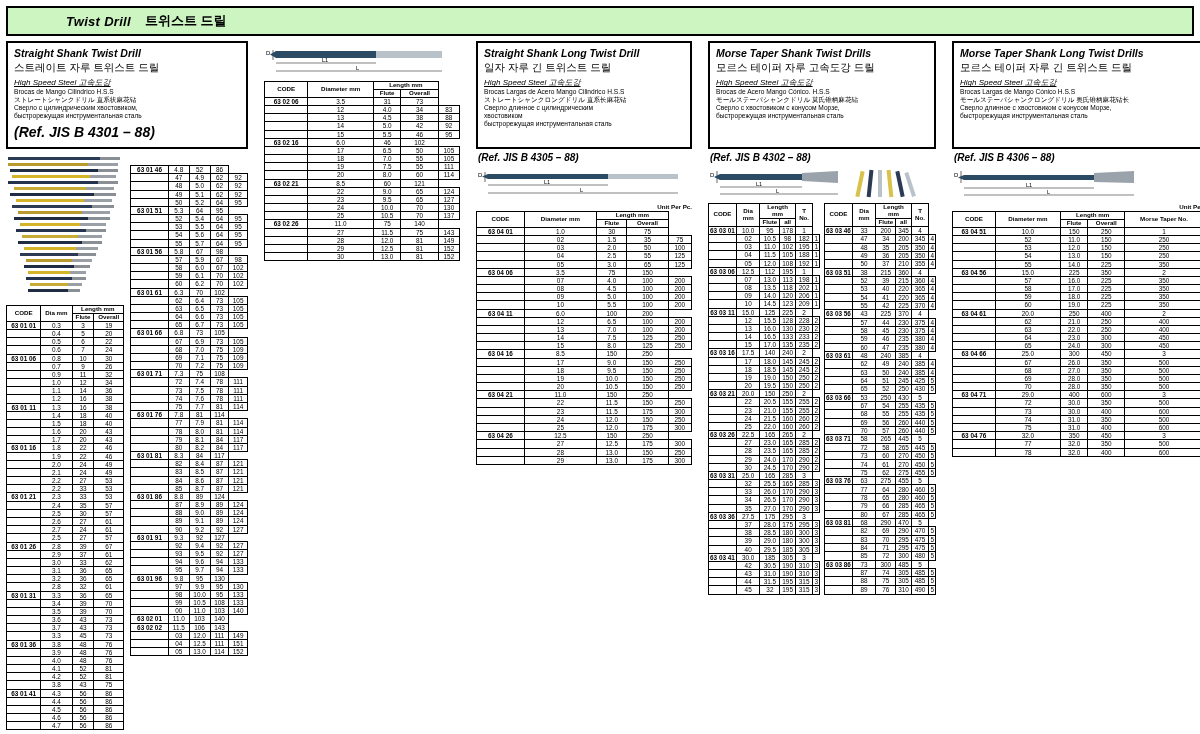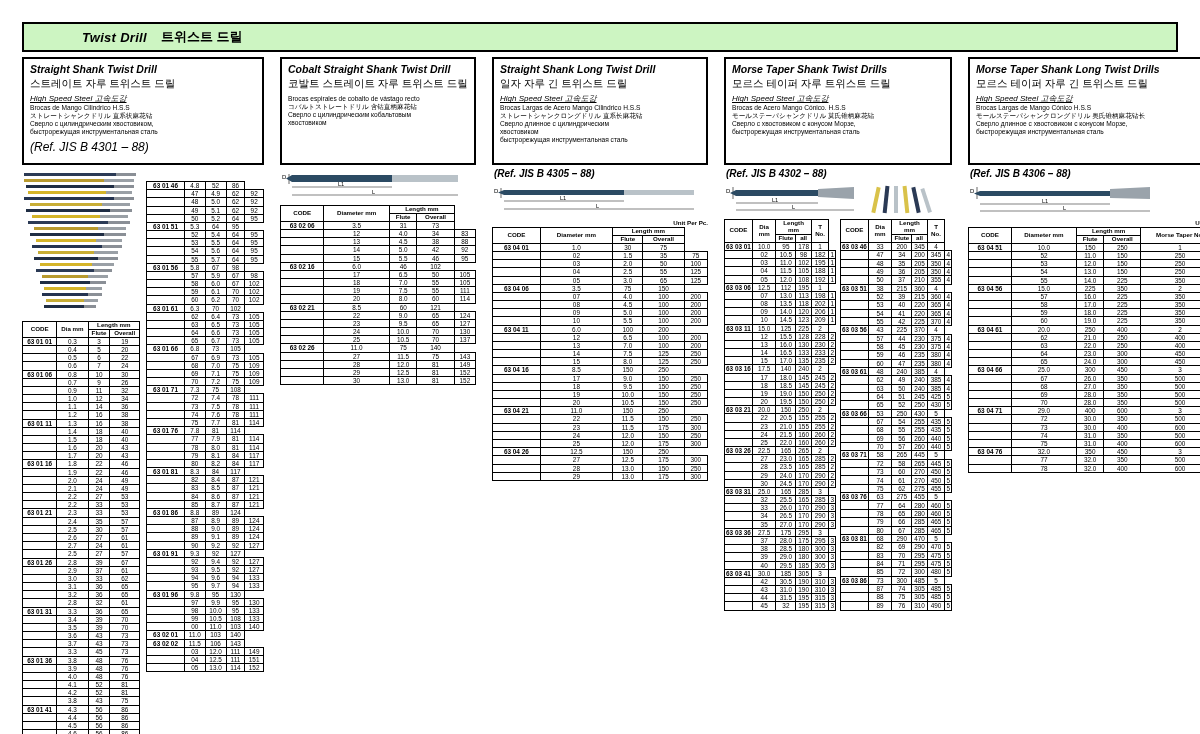--- a/index.html
+++ b/index.html
@@ -2,21 +2,21 @@
 <html><head>
 <meta charset="utf-8">
 <style>
   html,body{margin:0;padding:0;}
   body{
     width:1200px;height:734px;background:#ffffff;
     font-family:"Liberation Sans", sans-serif;
     font-size:7px;color:#000;
     -webkit-font-smoothing:none;
   }
-  .page{position:relative;width:1200px;height:618px;box-sizing:border-box;padding:22px;}
+  .page{position:relative;width:1200px;height:618px;box-sizing:border-box;padding:6px;}
   
   .header{
     border:2px solid #000;background:#cdf5c2;
     height:30px;display:flex;align-items:center;padding-left:58px;
     box-sizing:border-box;
   }
   .header .t1{font-style:italic;font-weight:bold;font-size:13px;letter-spacing:.3px;}
   .header .t2{font-weight:bold;font-size:13px;margin-left:14px;}
   
   .cols{display:flex;margin-top:5px;gap:16px;}
@@ -28,21 +28,21 @@
   .c5{width:266px;}
   .titlebox{
     border:2px solid #000;box-sizing:border-box;padding:4px 6px 5px 6px;
     min-height:108px;
   }
   .tb-en{font-style:italic;font-weight:bold;font-size:10.5px;line-height:1.15;}
   .tb-kr{font-weight:normal;font-size:10.5px;line-height:1.25;margin-top:2px;}
   .tb-sub{font-style:italic;font-size:8px;margin-top:3px;text-decoration:underline;}
   .tb-line{font-size:6.6px;line-height:1.22;}
   .tb-line.kr{font-size:6.6px;}
-  .ref{font-style:italic;font-weight:normal;font-size:12px;margin-top:4px;}
+  .ref{font-style:italic;font-weight:bold;font-size:14px;margin-top:4px;}
   .refline{font-style:italic;font-weight:bold;font-size:10px;margin:3px 0 2px 2px;}
   
   .fig{height:34px;position:relative;margin:4px 0 2px 0;}
   .figsvg{display:block;}
   
   table{border-collapse:collapse;font-size:6.4px;}
   td,th{border:.6px solid #000;padding:0 1px;text-align:center;line-height:1.12;}
   th{font-weight:bold;font-size:6.2px;}
   .code{font-weight:bold;font-size:6.4px;white-space:nowrap;}
   .unit{font-size:6.2px;text-align:right;font-weight:bold;margin-bottom:1px;}
@@ -856,28 +856,20 @@
                   <td>114</td>
                   <td>152</td>
                 </tr>
               </tbody>
           </table>
         </div>
       </div>
     </div>
 
     <div class="col c2">
-      <div class="titlebox">
-        <div class="tb-en">Cobalt Straight Shank Twist Drill</div>
-        <div class="tb-kr">코발트 스트레이트 자루 트위스트 드릴</div>
-        <div class="tb-line" style="margin-top:5px;">Brocas espirales de cobalto de vástago recto</div>
-        <div class="tb-line kr">コバルトストレートドリル  含钴直柄麻花钻</div>
-        <div class="tb-line">Сверло с цилиндрическим кобальтовым</div>
-        <div class="tb-line">хвостовиком</div>
-      </div>
 
       <div class="fig">
         <svg class="figsvg" width="196" height="34" viewBox="0 0 196 34">
           <text x="2" y="10" font-size="6" font-family="Liberation Sans">D</text>
           <line x1="9" y1="5" x2="9" y2="15" stroke="#000" stroke-width=".6"></line>
           <rect x="12" y="6" width="100" height="7" fill="#2b4a63"></rect>
           <rect x="112" y="6" width="66" height="7" fill="#b9c2c8"></rect>
           <polygon points="12,6 6,9.5 12,13" fill="#2b4a63"></polygon>
           <line x1="12" y1="18" x2="112" y2="18" stroke="#000" stroke-width=".5"></line>
           <text x="58" y="17" font-size="5.5" font-family="Liberation Sans">L1</text>
@@ -1278,21 +1270,21 @@
               <td>175</td>
               <td>300</td>
             </tr>
           </tbody>
       </table>
     </div>
 
     <div class="col c4">
       <div class="titlebox">
         <div class="tb-en">Morse Taper Shank Twist Drills</div>
-        <div class="tb-kr">모르스 테이퍼 자루 트위스트 드릴</div>
+        <div class="tb-kr">모르스 테이퍼 자루 고속도강 드릴</div>
         <div class="tb-sub">High Speed Steel 고속도강</div>
         <div class="tb-line">Brocas de Acero Mango Cónico. H.S.S</div>
         <div class="tb-line kr">モールステーパシャンクドリル    莫氏锥柄麻花钻</div>
         <div class="tb-line">Сверло с хвостовиком с конусом Морзе,</div>
         <div class="tb-line">быстрорежущая инструментальная сталь</div>
       </div>
       <div class="refline">(Ref. JIS B 4302 – 88)</div>
 
       <div class="fig">
         <svg class="figsvg" width="226" height="34" viewBox="0 0 226 34">

